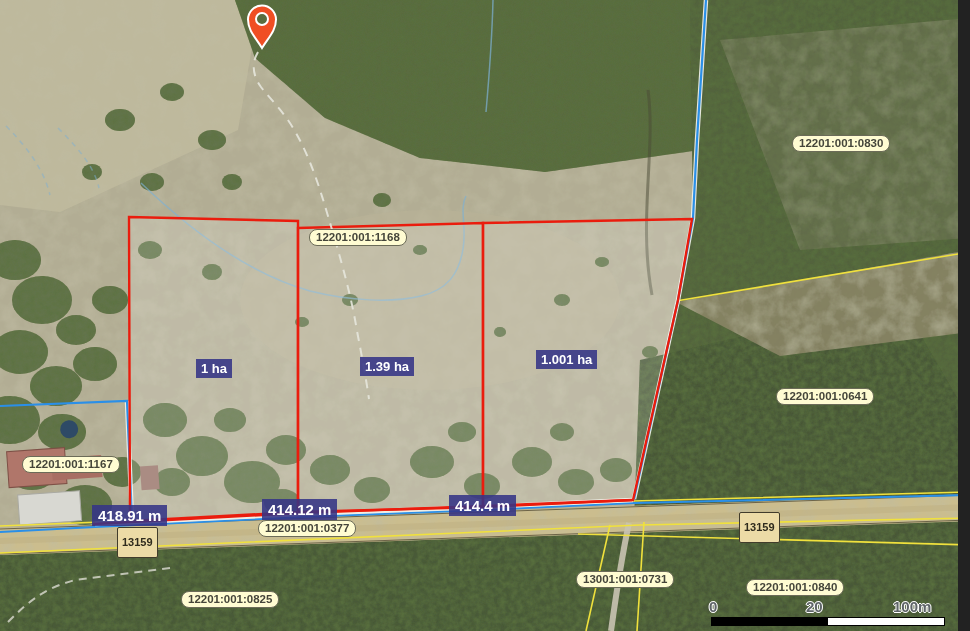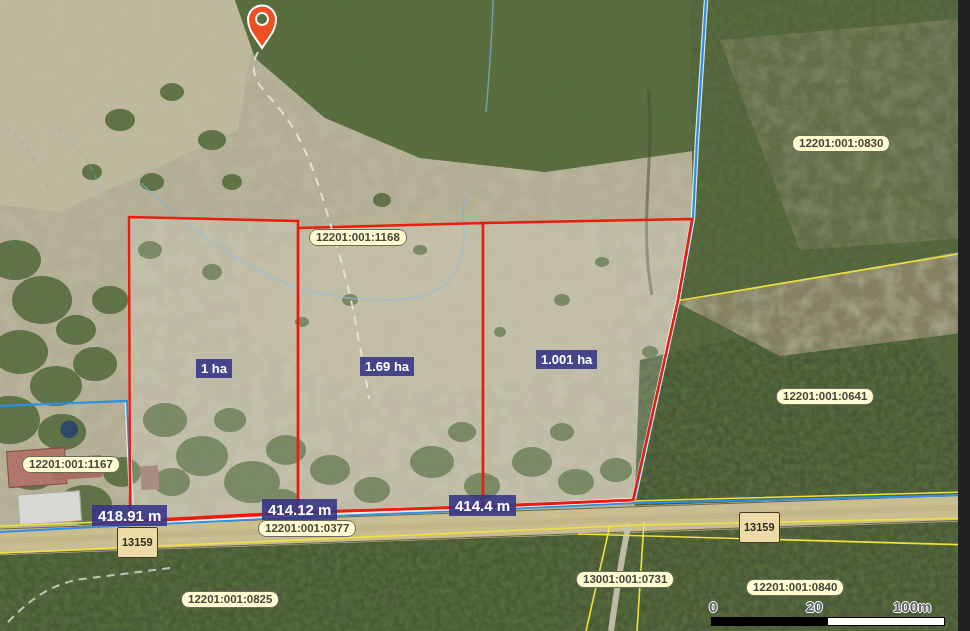--- a/index.html
+++ b/index.html
@@ -184,21 +184,21 @@
   <div class="cad-pill" style="left:22px;top:456px;">12201:001:1167</div>
   <div class="cad-pill" style="left:258px;top:520px;">12201:001:0377</div>
   <div class="cad-pill" style="left:181px;top:591px;">12201:001:0825</div>
   <div class="cad-pill" style="left:576px;top:571px;">13001:001:0731</div>
   <div class="cad-pill" style="left:746px;top:579px;">12201:001:0840</div>
 
   <div class="shield" style="left:117px;top:527px;">13159</div>
   <div class="shield" style="left:739px;top:512px;">13159</div>
 
   <div class="navy area-lbl" style="left:196px;top:359px;">1 ha</div>
-  <div class="navy area-lbl" style="left:360px;top:357px;">1.69 ha</div>
+  <div class="navy area-lbl" style="left:360px;top:357px;">1.39 ha</div>
   <div class="navy area-lbl" style="left:536px;top:350px;">1.001 ha</div>
 
   <div class="navy dist-lbl" style="left:92px;top:505px;">418.91 m</div>
   <div class="navy dist-lbl" style="left:262px;top:499px;">414.12 m</div>
   <div class="navy dist-lbl" style="left:449px;top:495px;">414.4 m</div>
 
 
   <div class="scale-num" style="left:709px;top:598px;">0</div>
   <div class="scale-num" style="left:806px;top:598px;">20</div>
   <div class="scale-num" style="left:893px;top:598px;">100m</div>

